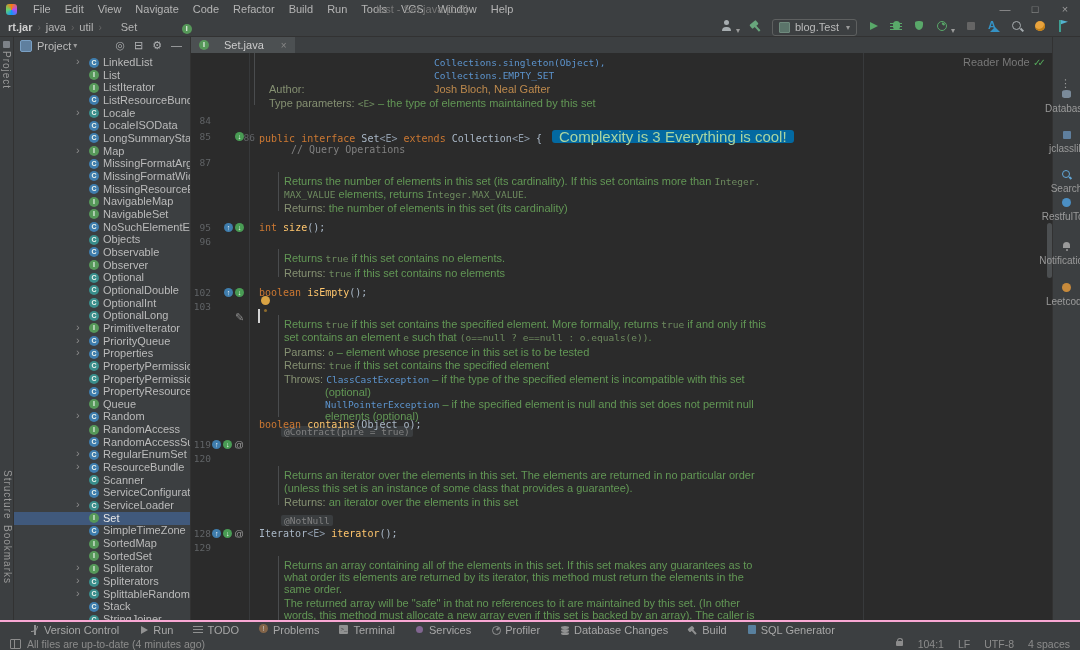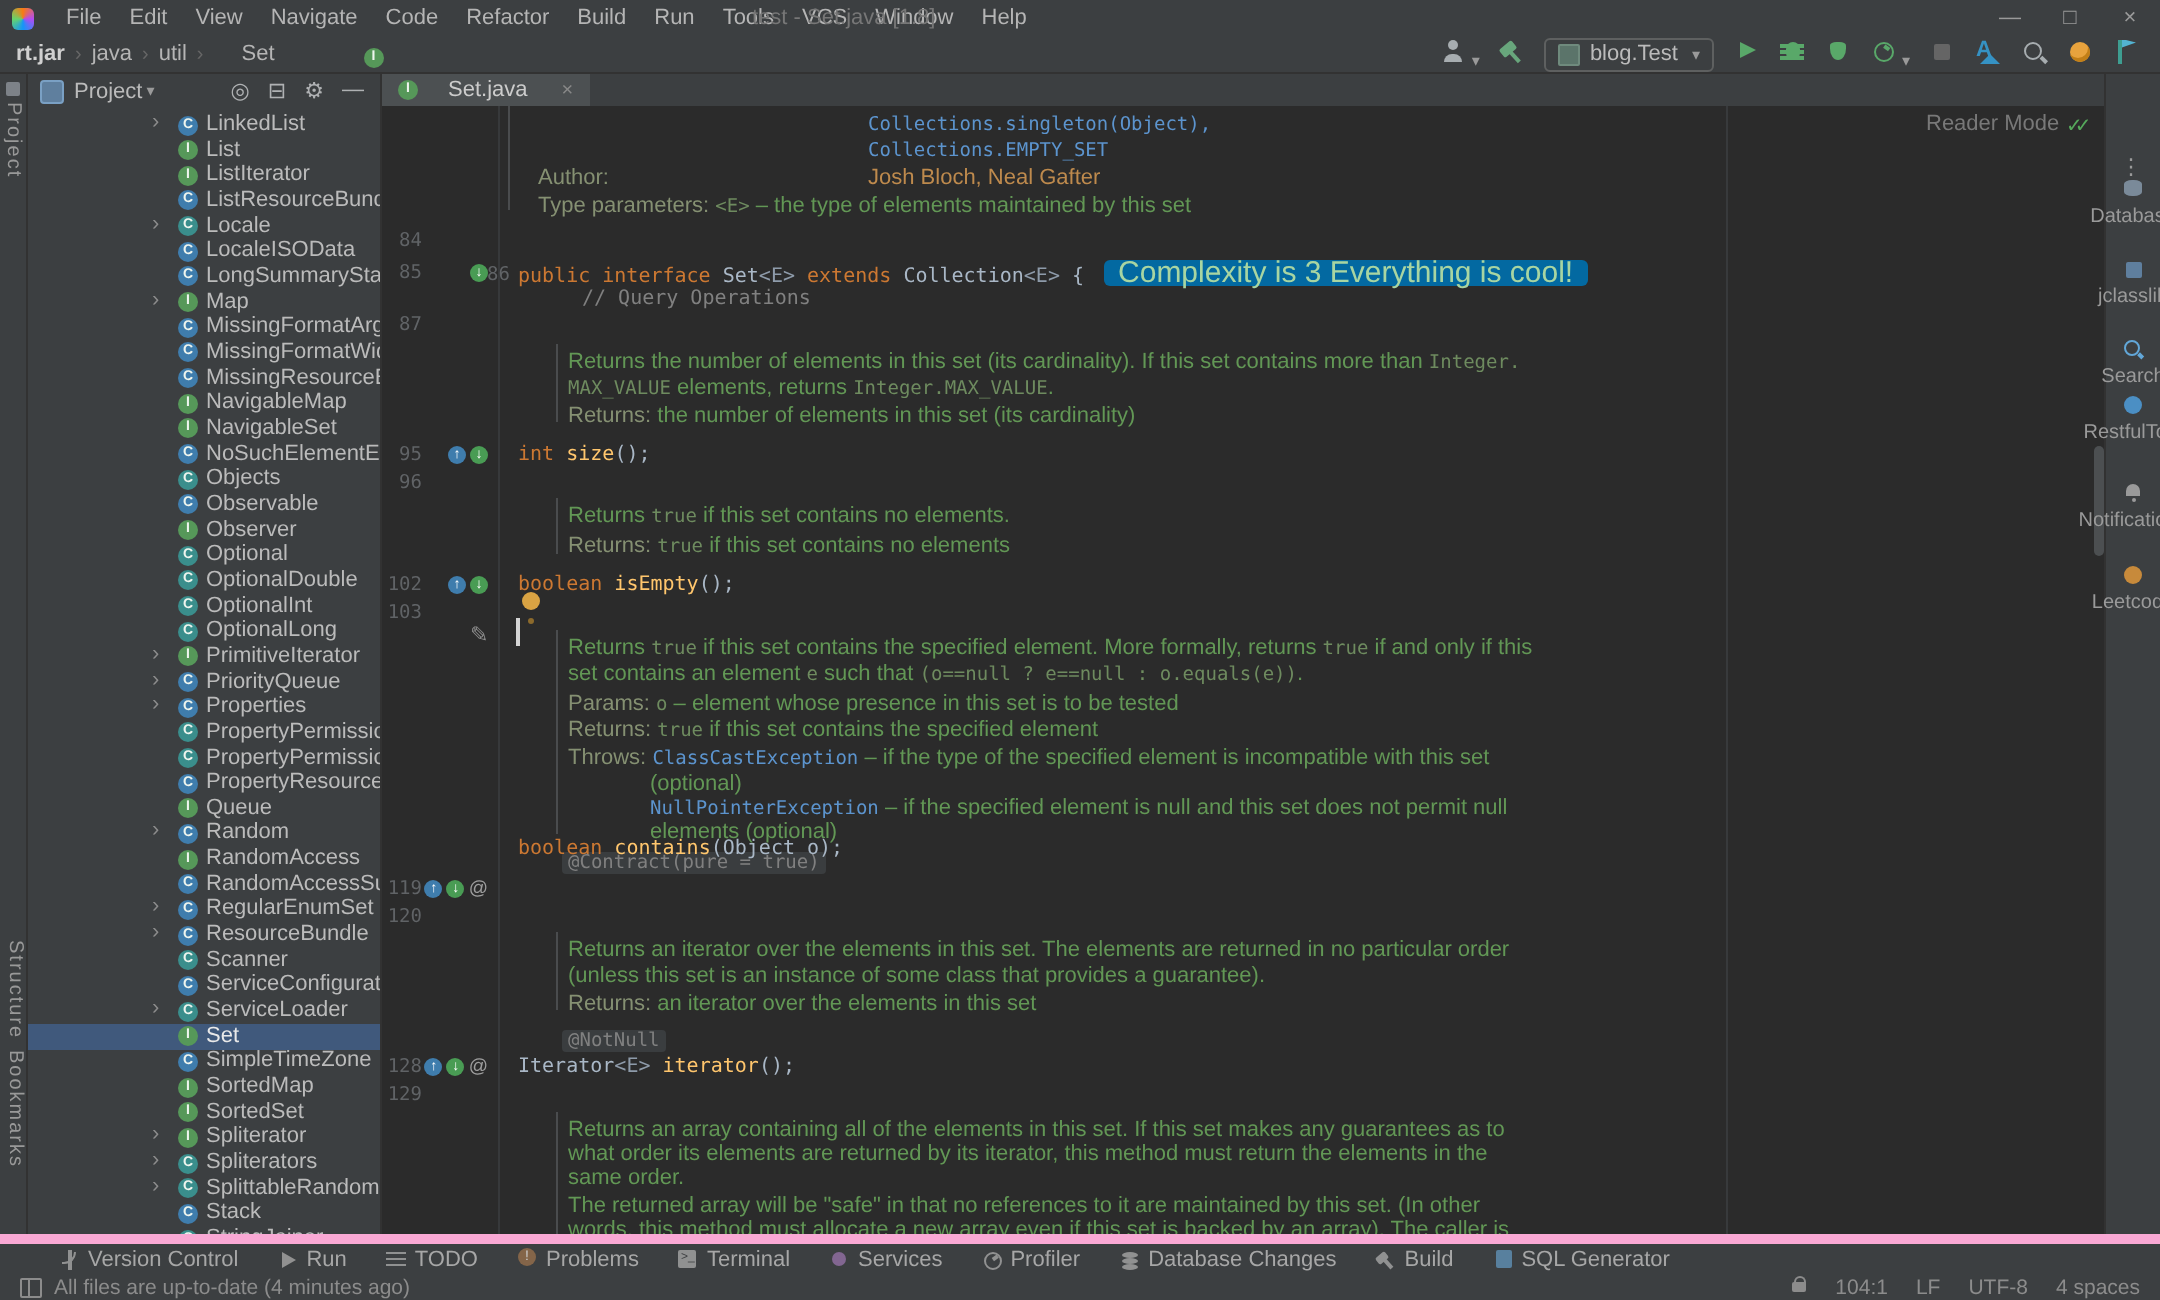--- a/index.html
+++ b/index.html
@@ -116,21 +116,21 @@
   .ric-db::before{content:"";position:absolute;left:1px;top:1px;width:9px;height:8px;background:#7a8a99;border-radius:4px/2px}
   .ric-cube::before{content:"";position:absolute;left:1.5px;top:1.5px;width:8px;height:8px;background:#5f7f9e;border-radius:1px}
   .ric-search::before{content:"";position:absolute;left:1px;top:1px;width:6px;height:6px;border:1.5px solid #62a7d8;border-radius:50%}
   .ric-search::after{content:"";position:absolute;left:8px;top:8px;width:3px;height:1.5px;background:#62a7d8;transform:rotate(45deg)}
   .ric-rest::before{content:"";position:absolute;left:1px;top:1px;width:9px;height:9px;border-radius:50%;background:#4b8fc4}
   .ric-bell::before{content:"";position:absolute;left:2px;top:1px;width:7px;height:6px;background:#9a9a9a;border-radius:4px 4px 0 0}
   .ric-bell::after{content:"";position:absolute;left:4.5px;top:8px;width:2px;height:2px;background:#9a9a9a;border-radius:50%}
   .ric-leet::before{content:"";position:absolute;left:1px;top:1px;width:9px;height:9px;border-radius:50%;background:#c78a3b}
 
   
-  #bottombar{position:absolute;left:0;right:0;bottom:13px;height:15px;background:#3c3f41;border-top:5px solid #f9a8d4;
+  #bottombar{position:absolute;left:0;right:0;bottom:13px;height:15px;background:#3c3f41;border-top:2px solid #f9a8d4;
              display:flex;align-items:center;gap:20px;padding-left:30px;color:#a7a7a7;font-size:11px}
   .bitem{display:flex;align-items:center;gap:4px;white-space:nowrap}
   .bic{position:relative;display:inline-block;width:10px;height:10px;opacity:.9}
   .bic-branch::before{content:"";position:absolute;left:4px;top:0;width:1.5px;height:10px;background:#9a9a9a}
   .bic-branch::after{content:"";position:absolute;left:1px;top:1px;width:6px;height:5px;border:1.5px solid #9a9a9a;border-top:none;border-left:none;border-radius:0 0 6px 0}
   .bic-play::before{content:"";position:absolute;left:2px;top:1px;border-left:7px solid #9a9a9a;border-top:4px solid transparent;border-bottom:4px solid transparent}
   .bic-list::before{content:"";position:absolute;left:0;top:1px;width:10px;height:1.5px;background:#9a9a9a;box-shadow:0 3px 0 #9a9a9a,0 6px 0 #9a9a9a}
   .bic-error::before{content:"!";position:absolute;left:0;top:-1px;width:9px;height:9px;border-radius:50%;background:#8c6a4a;color:#ddd;font-size:7px;text-align:center;line-height:9px}
   .bic-terminal::before{content:"";position:absolute;left:0;top:0;width:9px;height:9px;background:#9a9a9a;border-radius:1px}
   .bic-terminal::after{content:">_";position:absolute;left:1px;top:0;font-size:6px;color:#3c3f41;line-height:9px}

